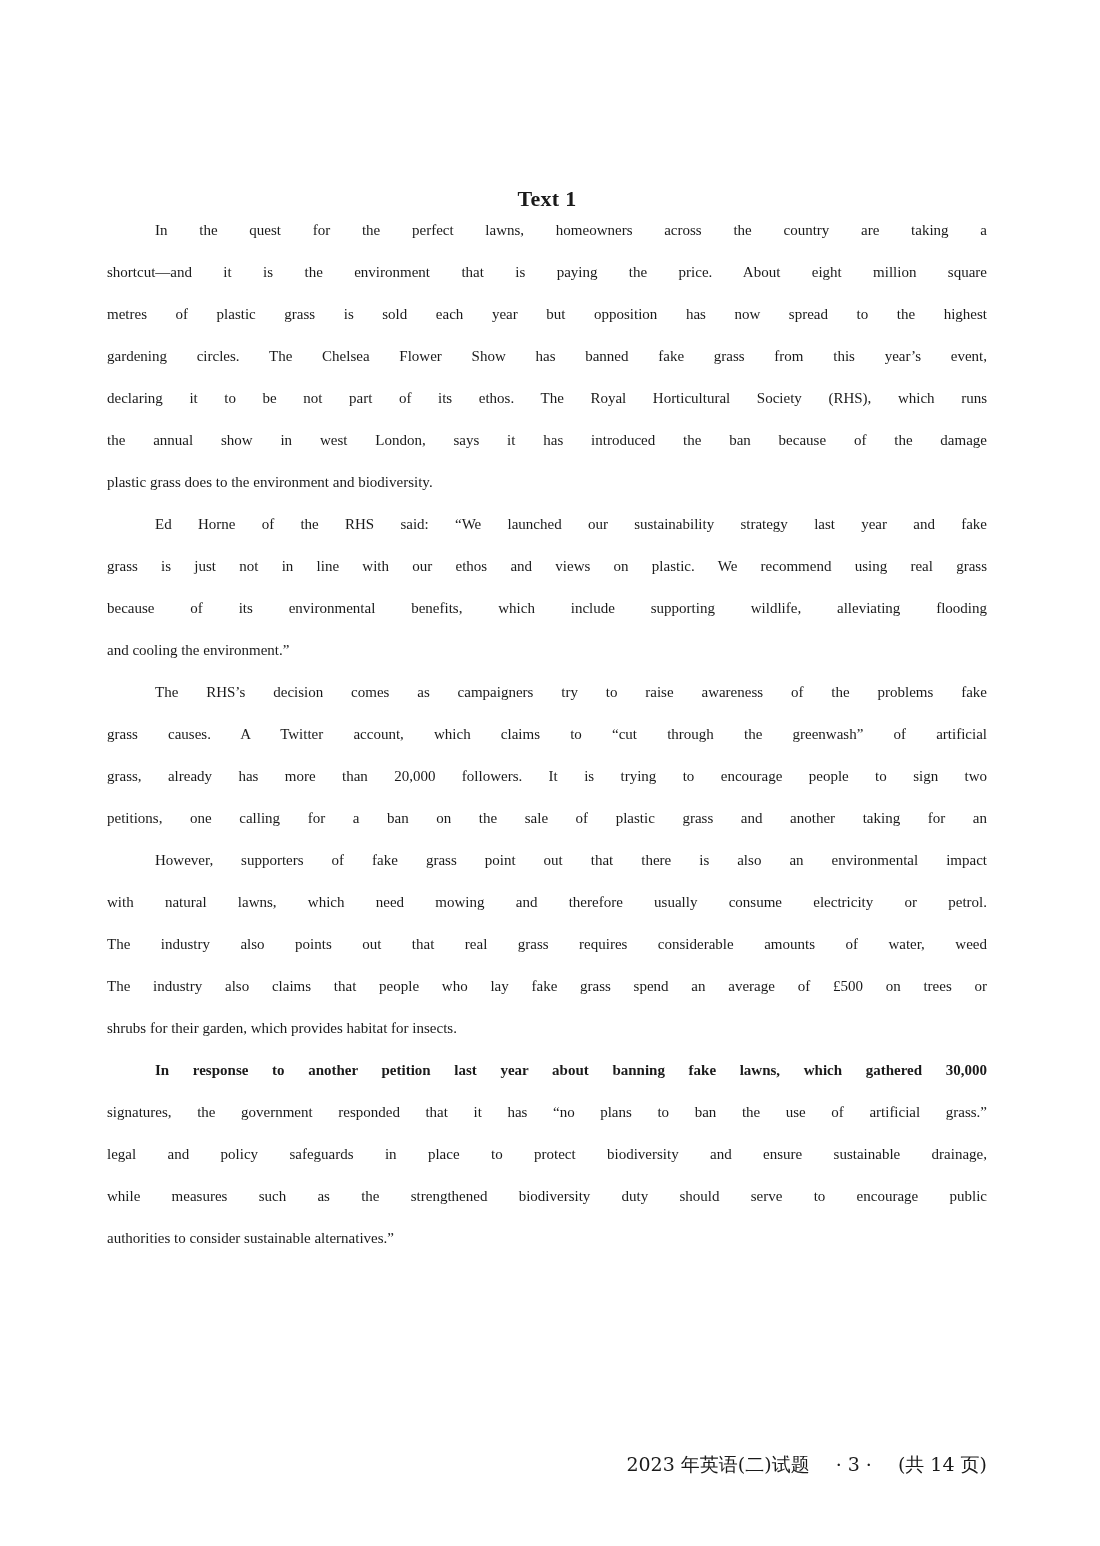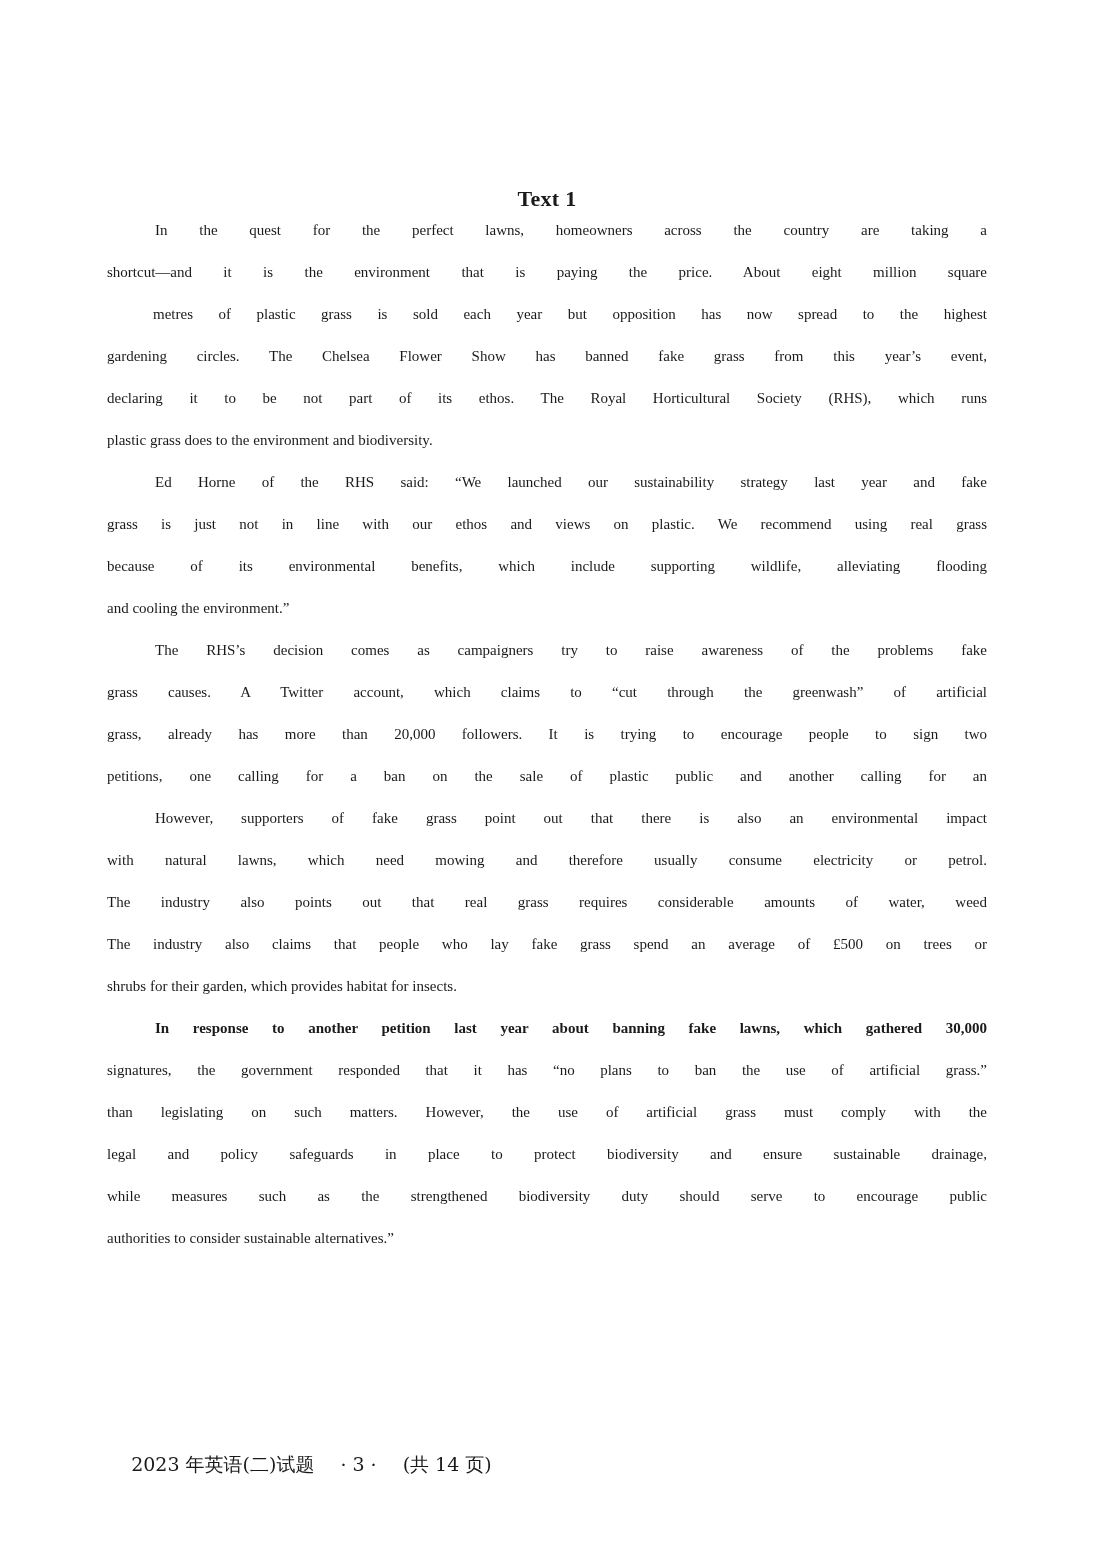--- a/index.html
+++ b/index.html
@@ -54,68 +54,68 @@
     white-space: nowrap;
   }
   .line.last {
     text-align-last: left;
   }
   .footer {
     position: absolute;
     top: 1430px;
     left: 0;
     width: 880px;
-    text-align: left;
+    text-align: right;
     font-size: 19px;
     font-family: "DejaVu Serif", "Liberation Serif", serif;
     white-space: pre;
   }
   .footer span { display: inline-block; }
   .footer .sep { width: 26px; }
 </style>
 </head>
 <body>
 
 <div class="page">
   <div class="title">Text 1</div>
 
   <div class="body-text">
     <p>
       <span class="line" style="text-indent: 48px;">In the quest for the perfect lawns, homeowners across the country are taking a</span>
       <span class="line" style="text-indent: 0px;">shortcut—and it is the environment that is paying the price. About eight million square</span>
-      <span class="line" style="text-indent: 0px; margin-left: 46px;">metres of plastic grass is sold each year but opposition has now spread to the highest</span>
+      <span class="line" style="text-indent: 0px;">metres of plastic grass is sold each year but opposition has now spread to the highest</span>
       <span class="line" style="text-indent: 0px;">gardening circles. The Chelsea Flower Show has banned fake grass from this year’s event,</span>
       <span class="line" style="text-indent: 0px;">declaring it to be not part of its ethos. The Royal Horticultural Society (RHS), which runs</span>
+      <span class="line" style="text-indent: 0px;">the annual show in west London, says it has introduced the ban because of the damage</span>
       <span class="line last" style="text-indent: 0px;">plastic grass does to the environment and biodiversity.</span>
     </p>
     <p>
       <span class="line" style="text-indent: 48px;">Ed Horne of the RHS said: “We launched our sustainability strategy last year and fake</span>
       <span class="line" style="text-indent: 0px;">grass is just not in line with our ethos and views on plastic. We recommend using real grass</span>
       <span class="line" style="text-indent: 0px;">because of its environmental benefits, which include supporting wildlife, alleviating flooding</span>
       <span class="line last" style="text-indent: 0px;">and cooling the environment.”</span>
     </p>
     <p>
       <span class="line" style="text-indent: 48px;">The RHS’s decision comes as campaigners try to raise awareness of the problems fake</span>
       <span class="line" style="text-indent: 0px;">grass causes. A Twitter account, which claims to “cut through the greenwash” of artificial</span>
       <span class="line" style="text-indent: 0px;">grass, already has more than 20,000 followers. It is trying to encourage people to sign two</span>
-      <span class="line" style="text-indent: 0px;">petitions, one calling for a ban on the sale of plastic public and another calling for an</span>
+      <span class="line" style="text-indent: 0px;">petitions, one calling for a ban on the sale of plastic grass and another taking for an</span>
     </p>
     <p>
       <span class="line" style="text-indent: 48px;">However, supporters of fake grass point out that there is also an environmental impact</span>
       <span class="line" style="text-indent: 0px;">with natural lawns, which need mowing and therefore usually consume electricity or petrol.</span>
       <span class="line" style="text-indent: 0px;">The industry also points out that real grass requires considerable amounts of water, weed</span>
       <span class="line" style="text-indent: 0px;">The industry also claims that people who lay fake grass spend an average of £500 on trees or</span>
       <span class="line last" style="text-indent: 0px;">shrubs for their garden, which provides habitat for insects.</span>
     </p>
     <p>
       <span class="line" style="text-indent: 48px; font-weight: bold;">In response to another petition last year about banning fake lawns, which gathered 30,000</span>
       <span class="line" style="text-indent: 0px;">signatures, the government responded that it has “no plans to ban the use of artificial grass.”</span>
     </p>
     <p>
-      <span class="line" style="text-indent: 0px;">than legislating on such matters. However, the use of artificial grass must comply with the</span>
       <span class="line" style="text-indent: 0px;">legal and policy safeguards in place to protect biodiversity and ensure sustainable drainage,</span>
       <span class="line" style="text-indent: 0px;">while measures such as the strengthened biodiversity duty should serve to encourage public</span>
       <span class="line last" style="text-indent: 0px;">authorities to consider sustainable alternatives.”</span>
     </p>
   </div>
 
   <div class="footer">
     <span>2023 年英语(二)试题</span><span class="sep"></span><span>· 3 ·</span><span class="sep"></span><span>(共 14 页)</span>
   </div>
 </div>

